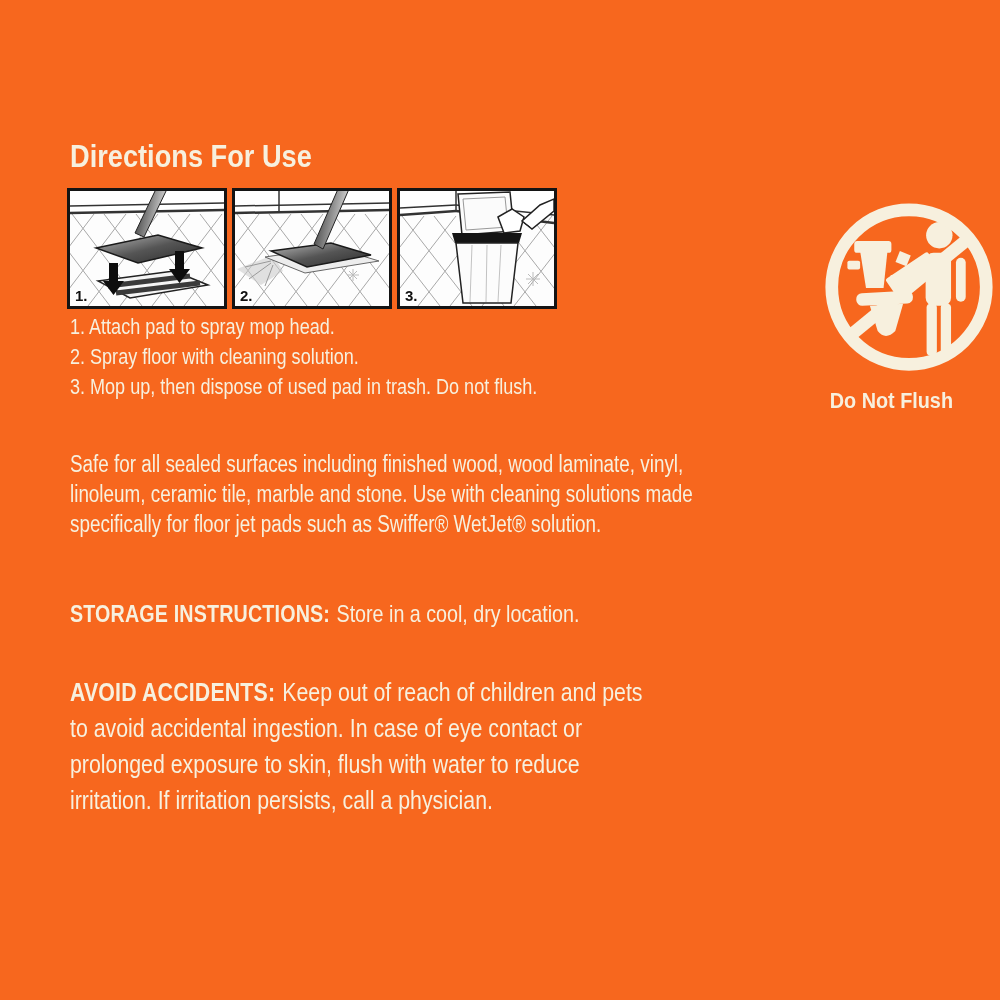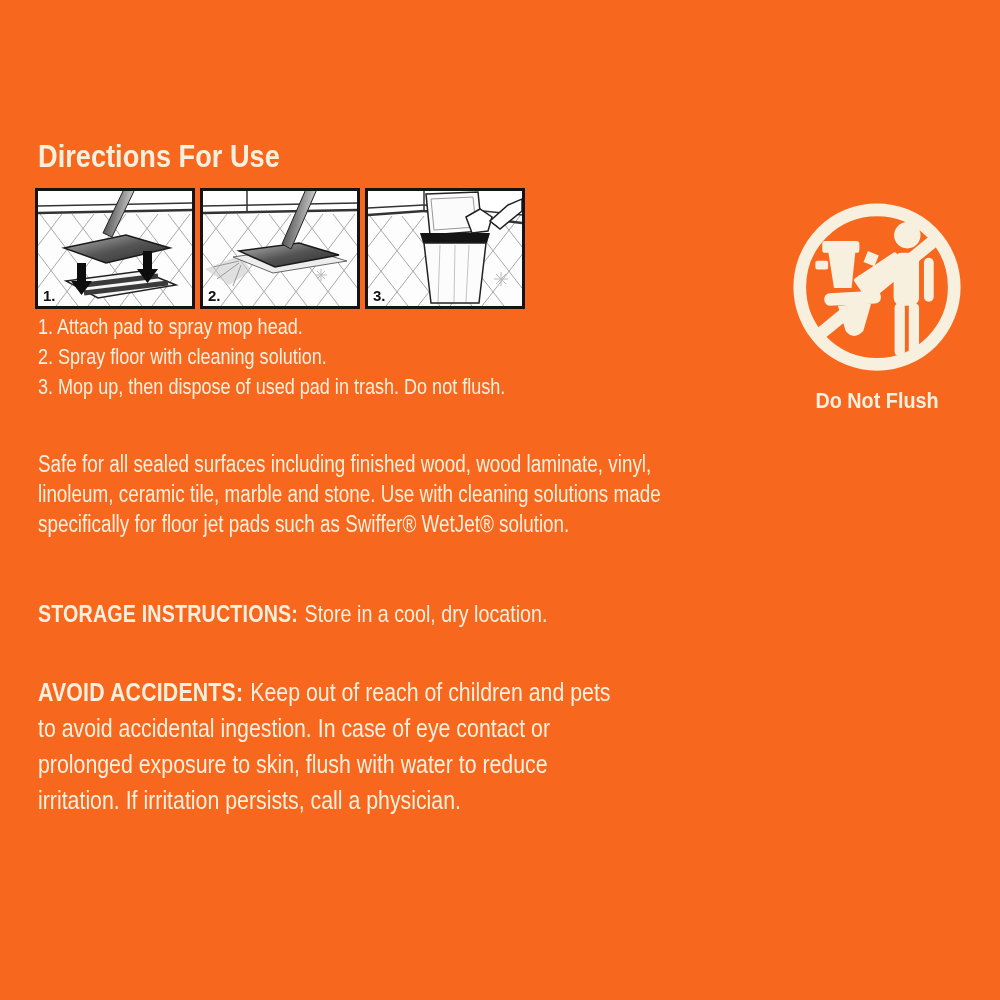--- a/index.html
+++ b/index.html
@@ -4,21 +4,21 @@
 <style>
   * { margin:0; padding:0; box-sizing:border-box; }
   html,body { width:1000px; height:1000px; }
   body {
     background: var(--background, #F7671E);
     color: var(--text, #F7F0DE);
     font-family: "Liberation Sans", sans-serif;
     position: relative;
     overflow: hidden;
   }
-  .page { position:absolute; inset:0; }
+  .page { position:absolute; inset:0;margin-left:32px; }
   .abs { position:absolute; }
 
   .title {
     left:38px; top:138px;
     font-size:32px; font-weight:bold;
     transform: scaleX(0.85); transform-origin:left top;
     white-space:nowrap;
   }
 
   .panels { left:35px; top:188px; display:flex; gap:5px; }
@@ -35,21 +35,21 @@
   }
 
   .condensed { transform: scaleX(0.82); transform-origin:left top; }
 
   .steps { left:38px; top:312px; font-size:22px; line-height:30px; white-space:nowrap; }
   .surfaces { left:38px; top:449px; width:760px; font-size:23px; line-height:30px; }
   .storage { left:38px; top:600px; font-size:24px; white-space:nowrap; }
   .storage b, .avoid b { margin-right:0.33em; letter-spacing:0.2px; }
   .avoid { left:38px; top:674px; width:700px; font-size:26px; line-height:36px; }
 
-  .dnf { left:789px; top:198px; width:176px; text-align:center; }
+  .dnf { left:789px; top:198px; width:176px; }
   .dnf-icon { display:block; }
   .dnf-caption {
     font-size:22px; font-weight:bold; margin-top:6px;
     transform:scaleX(0.9); transform-origin:center top;
     white-space:nowrap;
   }
 </style>
 </head>
 <body>
 

